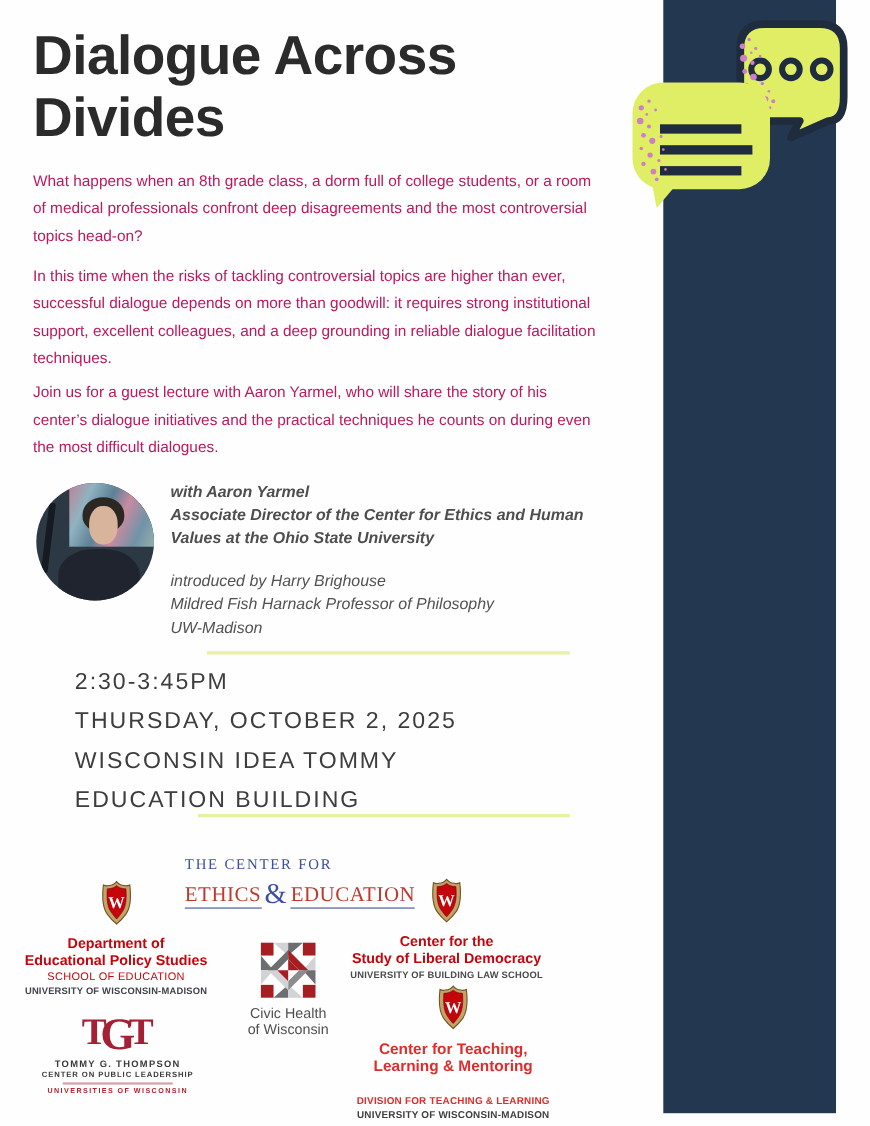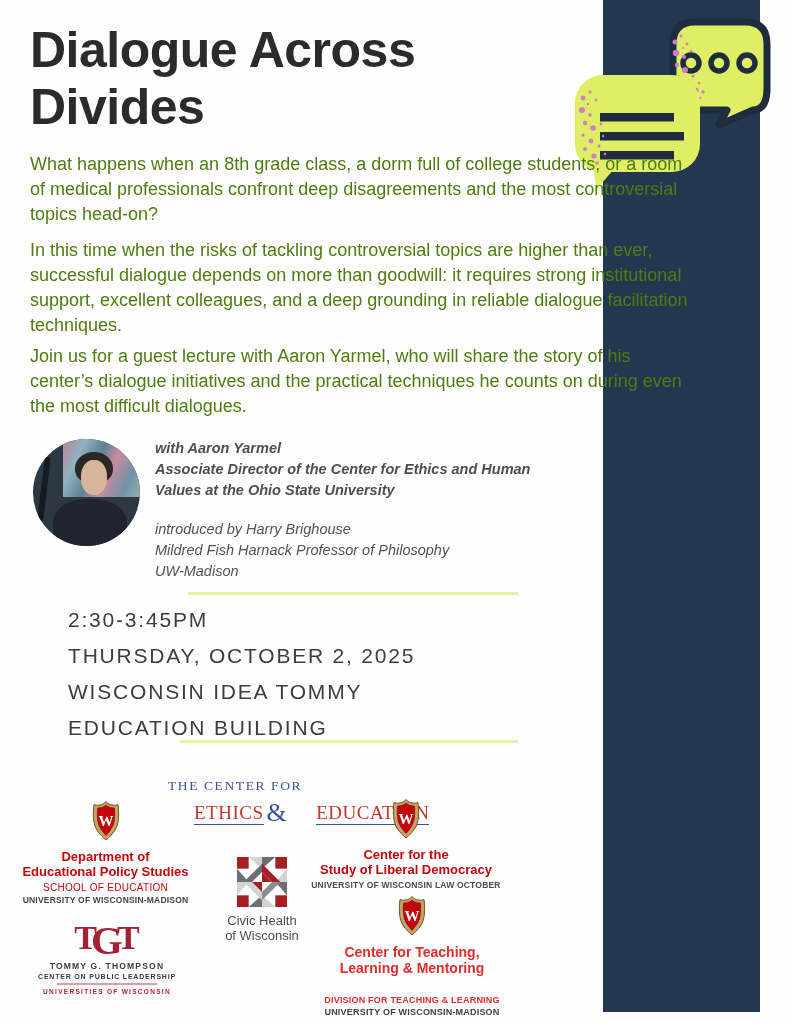--- a/index.html
+++ b/index.html
@@ -15,21 +15,21 @@
     background:#243750;
   }
   
   .bubbles{ position:absolute; left:563px; top:8px; width:228px; height:192px; }
   
   .title{
     position:absolute; left:30px; top:22px; width:560px;
     font-size:50px; line-height:57px; font-weight:bold; color:#2b2b2b; letter-spacing:-0.5px;
   }
   
-  .para{ position:absolute; left:30px; width:575px; font-size:18px; line-height:25px; color:#4d7c0f; }
+  .para{ position:absolute; left:30px; width:575px; font-size:14px; line-height:25px; color:#be185d; }
   .para div{ white-space:nowrap; }
   .p1{ top:152px; } .p2{ top:238px; } .p3{ top:344px; }
   
   .photo{
     position:absolute; left:33px; top:439px; width:107px; height:107px;
     border-radius:50%; overflow:hidden; background:#2d3845;
   }
   .photo .art{ position:absolute; left:30px; top:-4px; width:82px; height:62px;
     background:linear-gradient(115deg,#c27e93 0%,#8fb3c0 22%,#5d8196 42%,#c98ba1 58%,#6f93a8 78%,#9fb6ad 100%); }
   .photo .guitar{ position:absolute; left:8px; top:18px; width:6px; height:64px; background:#161a21; transform:rotate(7deg); border-radius:2px;}
@@ -47,21 +47,21 @@
   
   .event{ position:absolute; left:68px; top:602px; width:480px;
     font-size:21px; line-height:36px; font-weight:normal; letter-spacing:1.8px; color:#3d3d3d; }
   .event div{ white-space:nowrap; }
   
   .sponsor{ position:absolute; text-align:center; }
   .uw-crest{ display:block; margin:0 auto 1px auto; }
   .cee{ left:168px; top:778px; width:210px; text-align:left; font-family:"Liberation Serif", serif; }
   .cee-top{ font-size:13.5px; letter-spacing:1.6px; color:#3d509f; }
   .cee-main{ font-size:19px; color:#c0392f; margin-top:2px; letter-spacing:0.5px; }
-  .cee-main .u{ border-bottom:1.5px solid #3d509f; padding-bottom:1px;margin-left:26px; }
+  .cee-main .u{ border-bottom:1.5px solid #3d509f; padding-bottom:1px; }
   .cee-amp{ color:#3d509f; font-size:26px; padding:0 3px; position:relative; top:2px; }
   .edpolicy{ left:8px; top:798px; width:195px; }
   .edpolicy .n{ font-size:13px; font-weight:bold; color:#c5050c; line-height:15px; }
   .edpolicy .s1{ font-size:10px; font-weight:normal; color:#c5050c; letter-spacing:0.3px; margin-top:3px; }
   .edpolicy .s2{ font-size:8.5px; font-weight:bold; color:#41434c; letter-spacing:0.2px; margin-top:2px; }
   .libdem{ left:306px; top:796px; width:200px; }
   .libdem .n{ font-size:13px; font-weight:bold; color:#c5050c; line-height:15px; }
   .libdem .s1{ font-size:8.5px; font-weight:bold; color:#4a4a4a; letter-spacing:0.2px; margin-top:3px; }
   .civic{ left:214px; top:854px; width:96px; }
   .civic .n{ font-size:13px; color:#4f4f4f; line-height:15px; }
@@ -213,21 +213,21 @@
   </div>
 
   <div class="sponsor libdem">
     <span class="uw-crest"><svg width="30" height="46" viewBox="0 0 60 84">
           <path d="M30 3 C33 7 38 10 44 10 C47 11 52 10 54 9 C56 26 57 48 47 62 C42 69 36 75 30 80 C24 75 18 69 13 62 C3 48 4 26 6 9 C8 10 13 11 16 10 C22 10 27 7 30 3 Z" fill="#c7a267" stroke="#6e5526" stroke-width="2"></path>
           <path d="M30 10 C34 14 40 16 47 16 C48 30 48 46 41 57 C37 63 33 68 30 71 C27 68 23 63 19 57 C12 46 12 30 13 16 C20 16 26 14 30 10 Z" fill="#c5050c" stroke="#5d0a0d" stroke-width="1"></path>
           <text x="30" y="51" text-anchor="middle" font-family="Liberation Serif, serif" font-weight="bold" font-size="30" fill="#ffffff">W</text>
         </svg></span>
     <div class="n">Center for the</div>
     <div class="n">Study of Liberal Democracy</div>
-    <div class="s1">UNIVERSITY OF WISCONSIN LAW OCTOBER</div>
+    <div class="s1">UNIVERSITY OF BUILDING LAW SCHOOL</div>
   </div>
 
   <div class="sponsor civic">
     <svg width="50" height="56" viewBox="0 0 60 66">
       <rect width="60" height="66" fill="#ffffff"></rect>
       <g transform="translate(0,3)">
         <rect x="0" y="0" width="14" height="14" fill="#a61e22"></rect>
         <rect x="46" y="0" width="14" height="14" fill="#a61e22"></rect>
         <rect x="0" y="46" width="14" height="14" fill="#a61e22"></rect>
         <rect x="46" y="46" width="14" height="14" fill="#a61e22"></rect>

